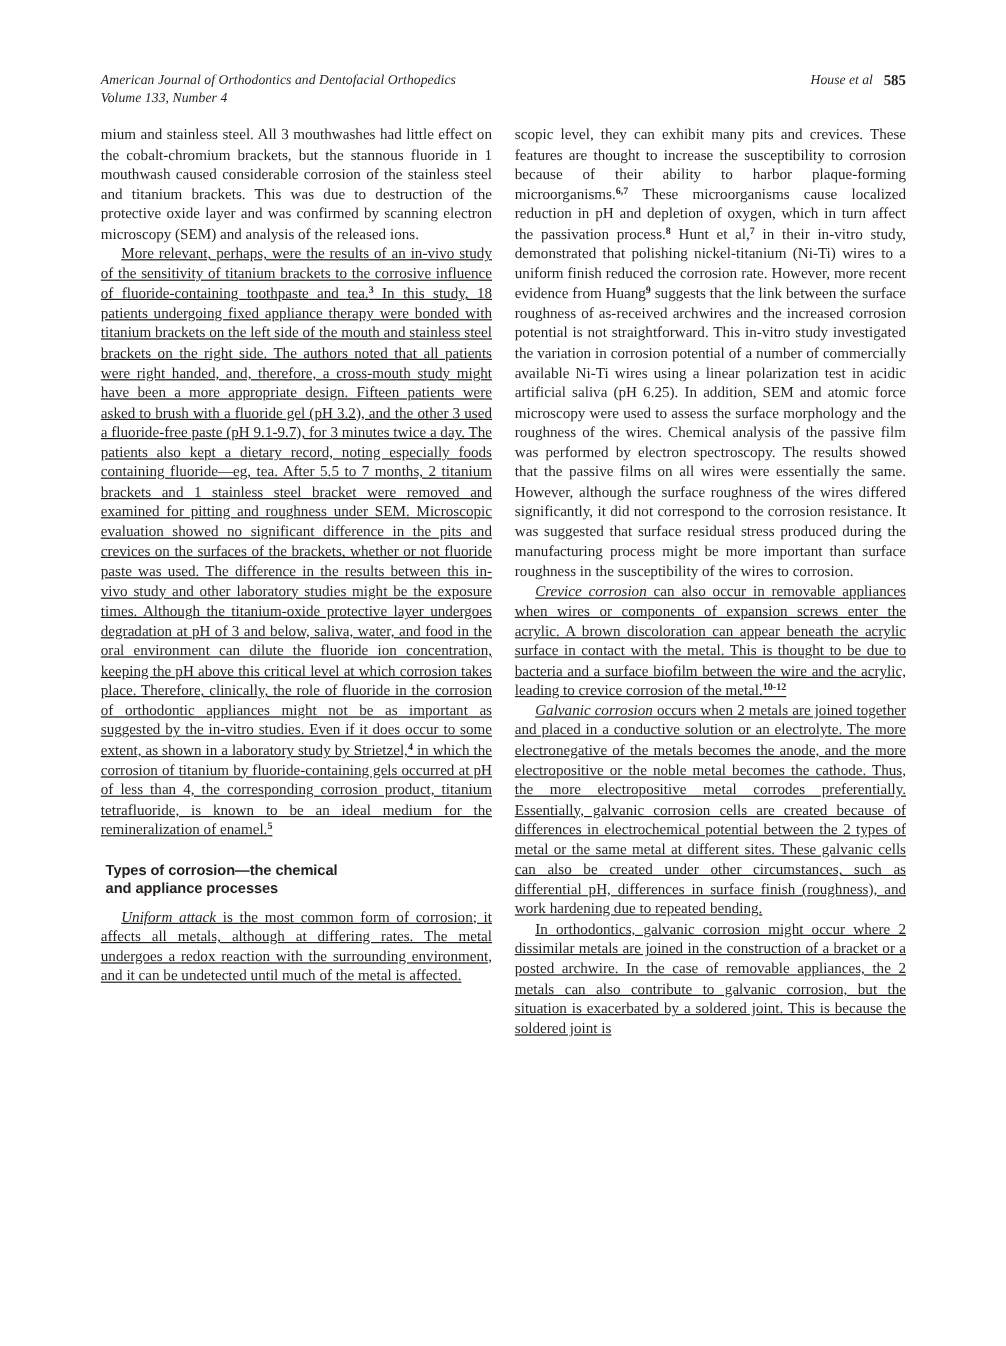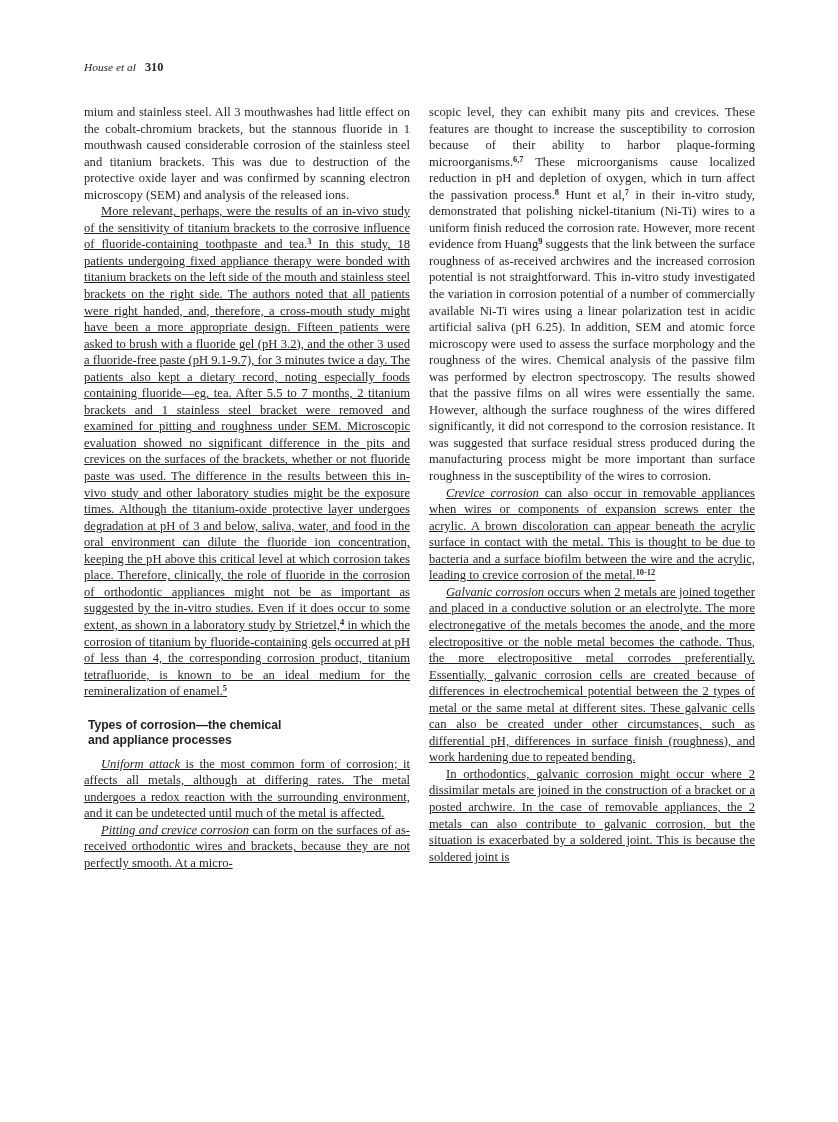--- a/index.html
+++ b/index.html
@@ -114,42 +114,45 @@
   h2.section + p.body {
     padding-top: 3px;
   }
 </style>
 </head>
 <body>
 
 <div class="page">
 
   <div class="running-head">
+    <div class="rh-left">
+      <div>American Journal of Orthodontics and Dentofacial Orthopedics</div>
+      <div class="vol">Volume 133, Number 4</div>
+    </div>
     <div class="rh-right">
       <span class="authors">House et al</span>
-      <span class="pageno">310</span>
+      <span class="pageno">585</span>
     </div>
   </div>
 
   <div class="columns">
 
     <div class="col">
 
       <p class="body cont">mium and stainless steel. All 3 mouthwashes had little effect on the cobalt-chromium brackets, but the stannous fluoride in 1 mouthwash caused considerable corrosion of the stainless steel and titanium brackets. This was due to destruction of the protective oxide layer and was confirmed by scanning electron microscopy (SEM) and analysis of the released ions.</p>
 
       <p class="body indent"><span>More relevant, perhaps, were the results of an in-vivo study of the sensitivity of titanium brackets to the corrosive influence of fluoride-containing toothpaste and tea.</span><sup>3</sup><span> In this study, 18 patients undergoing fixed appliance therapy were bonded with titanium brackets on the left side of the mouth and stainless steel brackets on the right side. The authors noted that all patients were right handed, and, therefore, a cross-mouth study might have been a more appropriate design. Fifteen patients were asked to brush with a fluoride gel (pH 3.2), and the other 3 used a fluoride-free paste (pH 9.1-9.7), for 3 minutes twice a day. The patients also kept a dietary record, noting especially foods containing fluoride—eg, tea. After 5.5 to 7 months, 2 titanium brackets and 1 stainless steel bracket were removed and examined for pitting and roughness under SEM. Microscopic evaluation showed no significant difference in the pits and crevices on the surfaces of the brackets, whether or not fluoride paste was used. The difference in the results between this in-vivo study and other laboratory studies might be the exposure times. Although the titanium-oxide protective layer undergoes degradation at pH of 3 and below, saliva, water, and food in the oral environment can dilute the fluoride ion concentration, keeping the pH above this critical level at which corrosion takes place. Therefore, clinically, the role of fluoride in the corrosion of orthodontic appliances might not be as important as suggested by the in-vitro studies. Even if it does occur to some extent, as shown in a laboratory study by Strietzel,</span><sup>4</sup><span> in which the corrosion of titanium by fluoride-containing gels occurred at pH of less than 4, the corresponding corrosion product, titanium tetrafluoride, is known to be an ideal medium for the remineralization of enamel.</span><sup>5</sup></p>
 
       <h2 class="section">
         <span>Types of corrosion—the chemical</span><br>
         <span>and appliance processes</span>
       </h2>
 
       <p class="body indent"><span class="it">Uniform attack</span><span> is the most common form of corrosion; it affects all metals, although at differing rates. The metal undergoes a redox reaction with the surrounding environment, and it can be undetected until much of the metal is affected.</span></p>
 
-      <p class="body indent"><span class="it">Pitting and crevice corrosion</span><span> can form on the surfaces of as-received orthodontic wires and brackets, because they are not perfectly smooth. At a micro-</span></p>
 
     </div>
 
     <div class="col">
 
       <p class="body cont"><span>scopic level, they can exhibit many pits and crevices. These features are thought to increase the susceptibility to corrosion because of their ability to harbor plaque-forming microorganisms.</span><sup>6,7</sup><span> These microorganisms cause localized reduction in pH and depletion of oxygen, which in turn affect the passivation process.</span><sup>8</sup><span> Hunt et al,</span><sup>7</sup><span> in their in-vitro study, demonstrated that polishing nickel-titanium (Ni-Ti) wires to a uniform finish reduced the corrosion rate. However, more recent evidence from Huang</span><sup>9</sup><span> suggests that the link between the surface roughness of as-received archwires and the increased corrosion potential is not straightforward. This in-vitro study investigated the variation in corrosion potential of a number of commercially available Ni-Ti wires using a linear polarization test in acidic artificial saliva (pH 6.25). In addition, SEM and atomic force microscopy were used to assess the surface morphology and the roughness of the wires. Chemical analysis of the passive film was performed by electron spectroscopy. The results showed that the passive films on all wires were essentially the same. However, although the surface roughness of the wires differed significantly, it did not correspond to the corrosion resistance. It was suggested that surface residual stress produced during the manufacturing process might be more important than surface roughness in the susceptibility of the wires to corrosion.</span></p>
 
       <p class="body indent"><span class="it">Crevice corrosion</span><span> can also occur in removable appliances when wires or components of expansion screws enter the acrylic. A brown discoloration can appear beneath the acrylic surface in contact with the metal. This is thought to be due to bacteria and a surface biofilm between the wire and the acrylic, leading to crevice corrosion of the metal.</span><sup>10-12</sup></p>
 
       <p class="body indent"><span class="it">Galvanic corrosion</span><span> occurs when 2 metals are joined together and placed in a conductive solution or an electrolyte. The more electronegative of the metals becomes the anode, and the more electropositive or the noble metal becomes the cathode. Thus, the more electropositive metal corrodes preferentially. Essentially, galvanic corrosion cells are created because of differences in electrochemical potential between the 2 types of metal or the same metal at different sites. These galvanic cells can also be created under other circumstances, such as differential pH, differences in surface finish (roughness), and work hardening due to repeated bending.</span></p>

